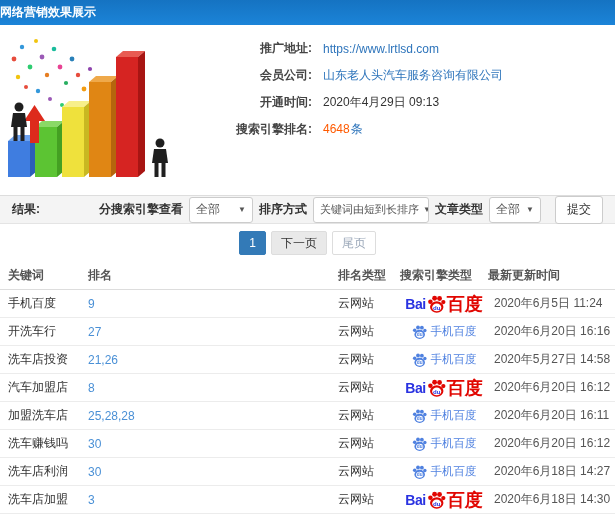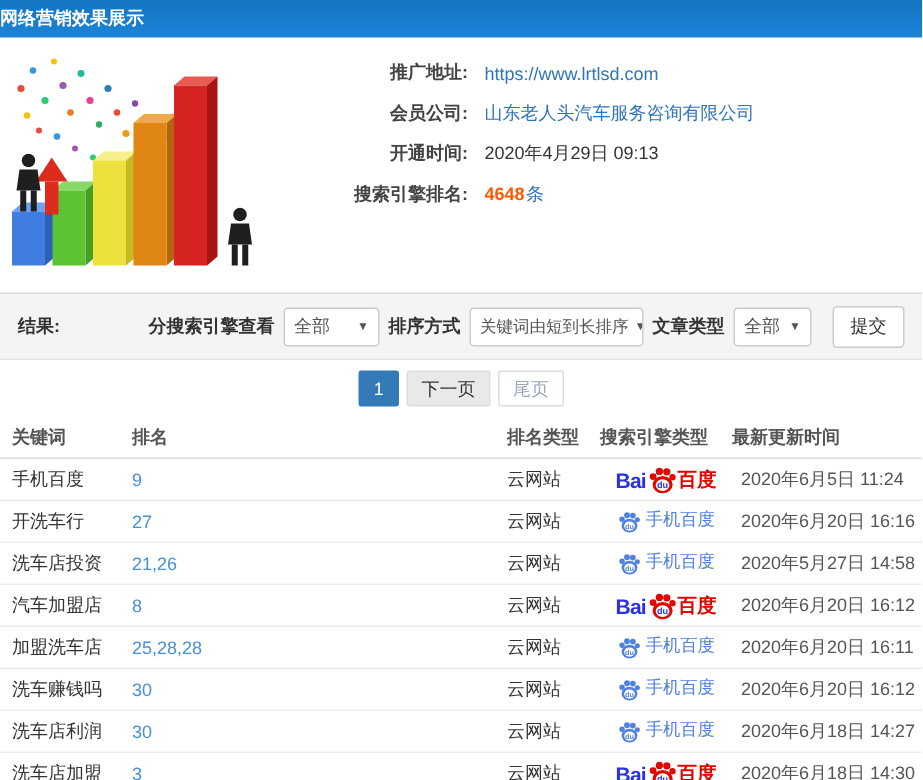--- a/index.html
+++ b/index.html
@@ -17,26 +17,26 @@
   .topbar .title { color:#fff; font-weight:bold; font-size:12px; }
 
   
   .info { display:flex; height:170px; }
   .clipart { width:182px; height:162px; margin-top:4px; flex:none; position:relative; }
   .details { flex:1; padding-top:10px; }
   .irow { display:flex; align-items:center; height:27px; }
   .ilabel { width:130px; text-align:right; font-weight:bold; color:#444; }
   .ivalue { margin-left:11px; }
   .lnk { color:#2d74bb; text-decoration:none; cursor:pointer; }
-  .rank-num { color:#ff5a00;font-weight:bold; }
+  .rank-num { color:#ff5a00; }
   .rank-unit { color:#2d74bb; margin-left:1px; }
 
   
   .filterbar {
-    height:45px; background:#f4f4f4;
+    height:29px; background:#f4f4f4;
     border-top:1px solid #ddd; border-bottom:1px solid #e4e4e4;
     display:flex; align-items:center; padding:0 12px;
   }
   .result-label { font-weight:bold; color:#333; }
   .controls { margin-left:auto; display:flex; align-items:center; gap:6px; }
   .flabel { font-weight:bold; color:#333; white-space:nowrap; }
   .dropdown {
     background:#fff; border:1px solid #ccc; border-radius:3px; height:26px;
     display:flex; align-items:center; padding:0 6px; color:#555; cursor:pointer;
     white-space:nowrap; overflow:hidden;
@@ -73,21 +73,21 @@
   .trow { height:28px; border-bottom:1px solid #ececec; }
   .kw { color:#333; }
   .rank a { color:#4a90d6; text-decoration:none; cursor:pointer; }
   .rtype { color:#333; }
   .engine { display:flex; align-items:center; justify-content:center; }
   .time { color:#555; padding-left:6px; }
 
   
   .bd-logo { display:inline-flex; align-items:center; line-height:1; }
   .bd-logo .bai { color:#2932e1; font-weight:bold; font-size:14px; letter-spacing:-0.5px; }
-  .bd-logo .cn { color:#e10601; font-weight:bold; font-size:13px; }
+  .bd-logo .cn { color:#e10601; font-weight:bold; font-size:18px; }
   .bd-logo svg.paw { width:19px; height:20px; margin:0 1px; }
   .mb-logo { display:inline-flex; align-items:center; line-height:1; }
   .mb-logo svg.paw { width:15px; height:16px; }
   .mb-logo .mtxt { color:#4f81e0; font-size:11.5px; margin-left:4px; }
 </style>
 </head>
 <body>
 
 <div class="app">
 

